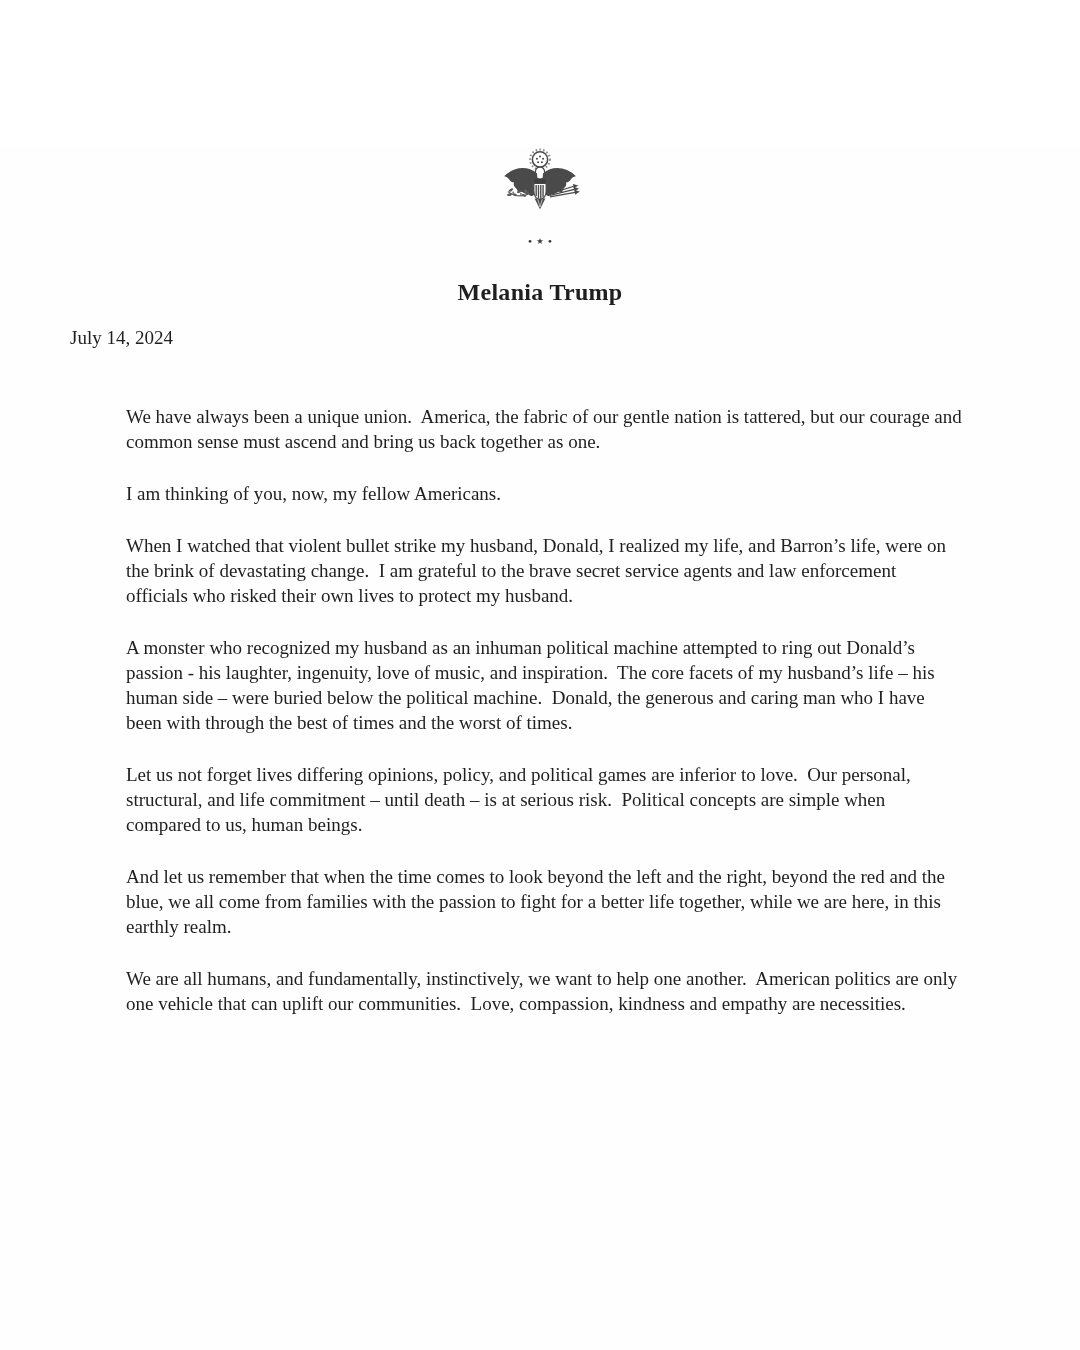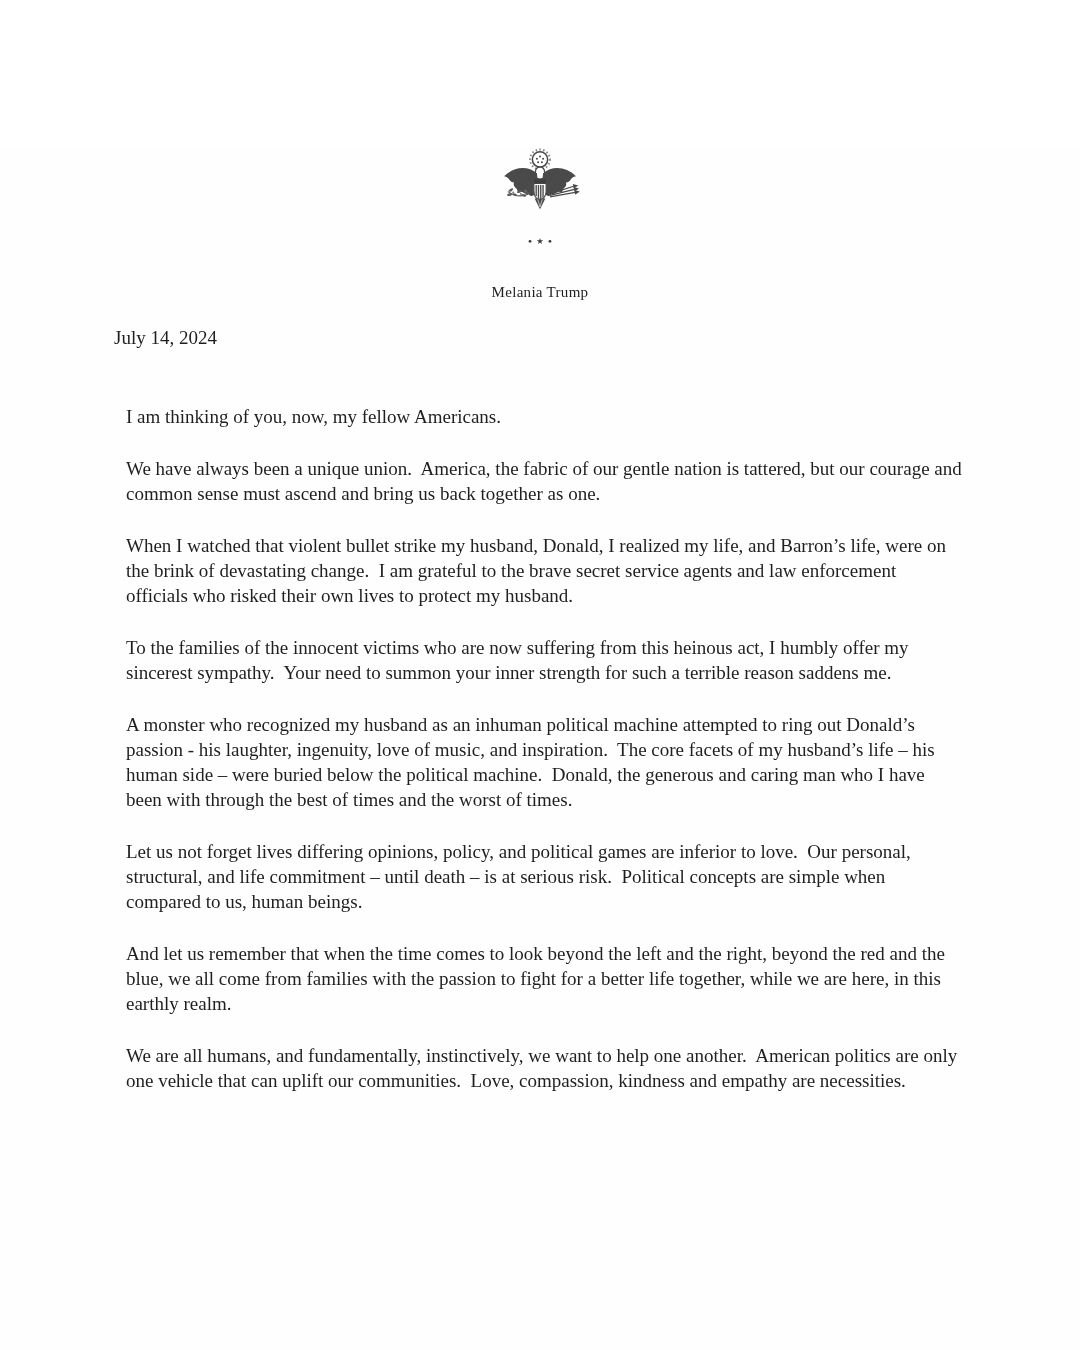--- a/index.html
+++ b/index.html
@@ -26,28 +26,28 @@
     margin: 148px auto 0 auto;
     display: block;
   }
   .seal-wrap svg {
     display: block;
     width: 92px;
     height: 101px;
   }
   .doc-title {
     text-align: center;
-    font-weight: normal;
-    font-size: 15px;
+    font-weight: bold;
+    font-size: 24px;
     line-height: 26px;
     margin-top: 30px;
     letter-spacing: 0.3px;
   }
   .doc-date {
-    margin: 20px 0 0 114px;
+    margin: 20px 0 0 70px;
     font-size: 19px;
     line-height: 25px;
     font-family: Liberation Serif, serif;
   }
   .letter-body {
     margin: 54px 120px 0 126px;
     width: 836px;
   }
   .letter-body p {
     margin: 0 0 27px 0;
@@ -125,23 +125,22 @@
       <text x="60" y="126" text-anchor="middle" font-size="11" fill="#3a3a3a" font-family="'DejaVu Sans', sans-serif">★</text>
       <circle cx="73" cy="122" r="1.8" fill="#3a3a3a"></circle>
     </svg>
   </div>
 
   <div class="doc-title">Melania Trump</div>
 
   <div class="doc-date">July 14, 2024</div>
 
   <div class="letter-body">
+    <p>We have always been a unique union.  America, the fabric of our gentle nation is tattered, but our courage and common sense must ascend and bring us back together as one.</p>
     <p>I am thinking of you, now, my fellow Americans.</p>
-    <p>We have always been a unique union.  America, the fabric of our gentle nation is tattered, but our courage and common sense must ascend and bring us back together as one.</p>
     <p>When I watched that violent bullet strike my husband, Donald, I realized my life, and Barron’s life, were on the brink of devastating change.  I am grateful to the brave secret service agents and law enforcement officials who risked their own lives to protect my husband.</p>
-    <p>To the families of the innocent victims who are now suffering from this heinous act, I humbly offer my sincerest sympathy.  Your need to summon your inner strength for such a terrible reason saddens me.</p>
     <p>A monster who recognized my husband as an inhuman political machine attempted to ring out Donald’s passion - his laughter, ingenuity, love of music, and inspiration.  The core facets of my husband’s life – his human side – were buried below the political machine.  Donald, the generous and caring man who I have been with through the best of times and the worst of times.</p>
     <p>Let us not forget lives differing opinions, policy, and political games are inferior to love.  Our personal, structural, and life commitment – until death – is at serious risk.  Political concepts are simple when compared to us, human beings.</p>
     <p>And let us remember that when the time comes to look beyond the left and the right, beyond the red and the blue, we all come from families with the passion to fight for a better life together, while we are here, in this earthly realm.</p>
     <p>We are all humans, and fundamentally, instinctively, we want to help one another.  American politics are only one vehicle that can uplift our communities.  Love, compassion, kindness and empathy are necessities.</p>
   </div>
 
 </div>
 
 </body></html>

